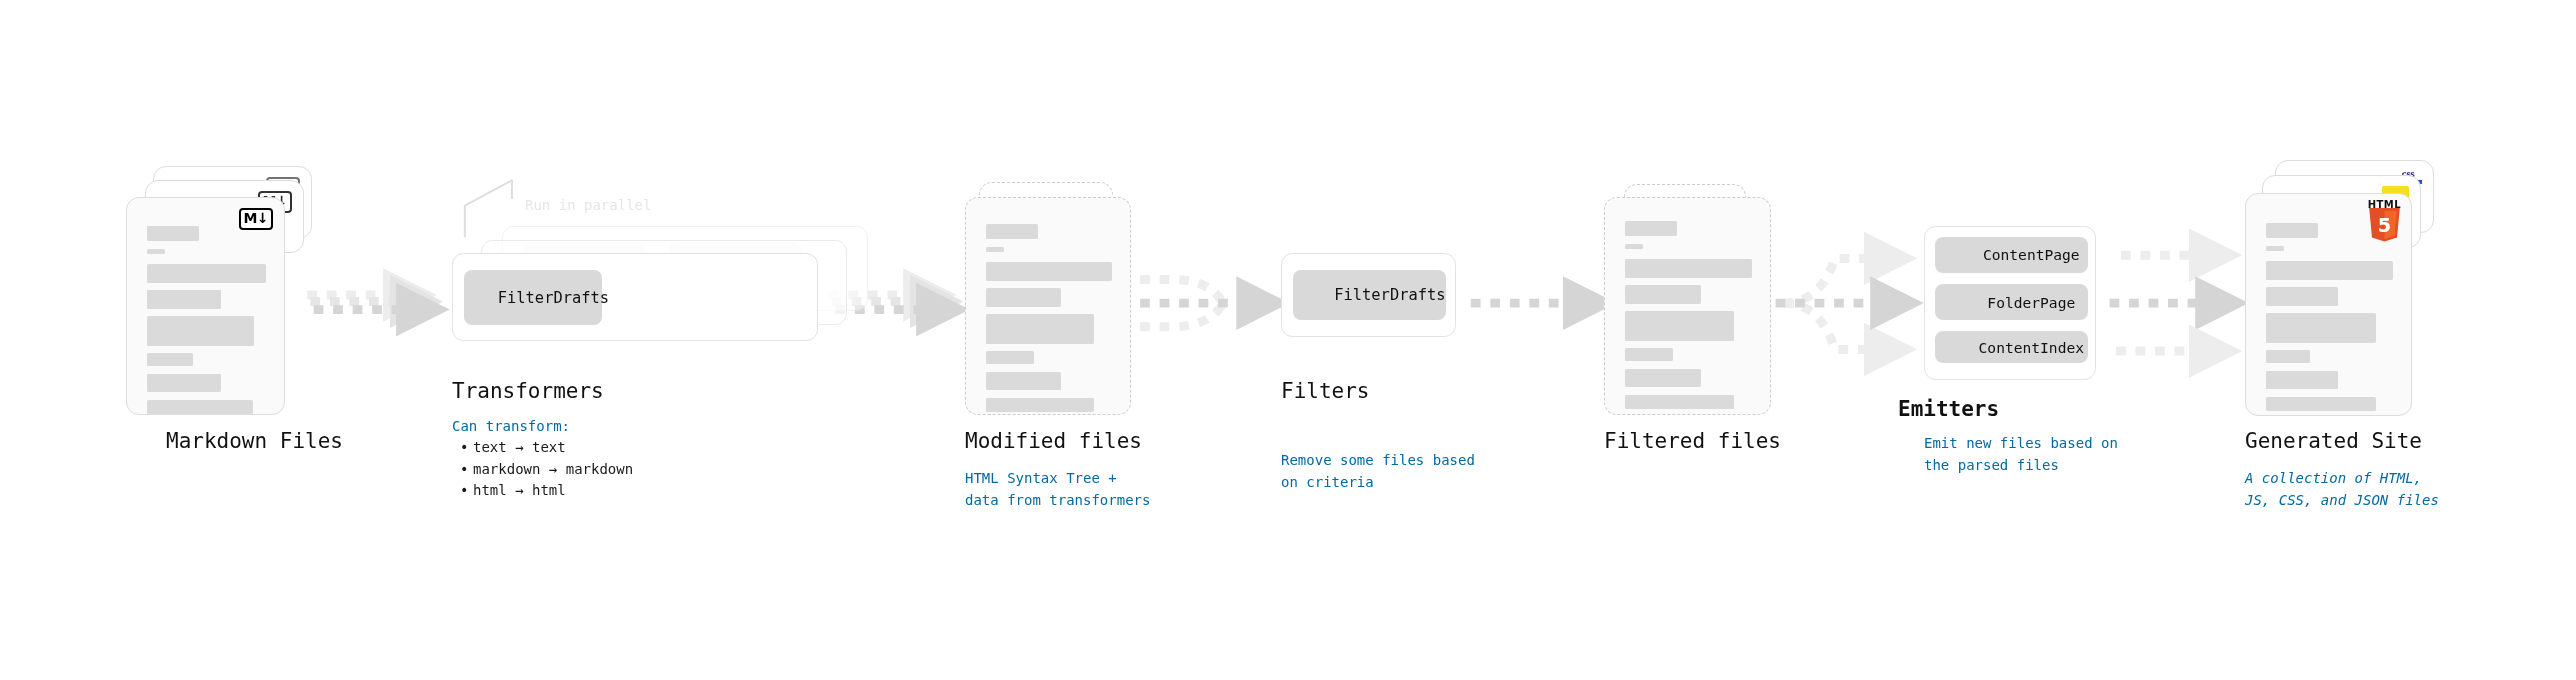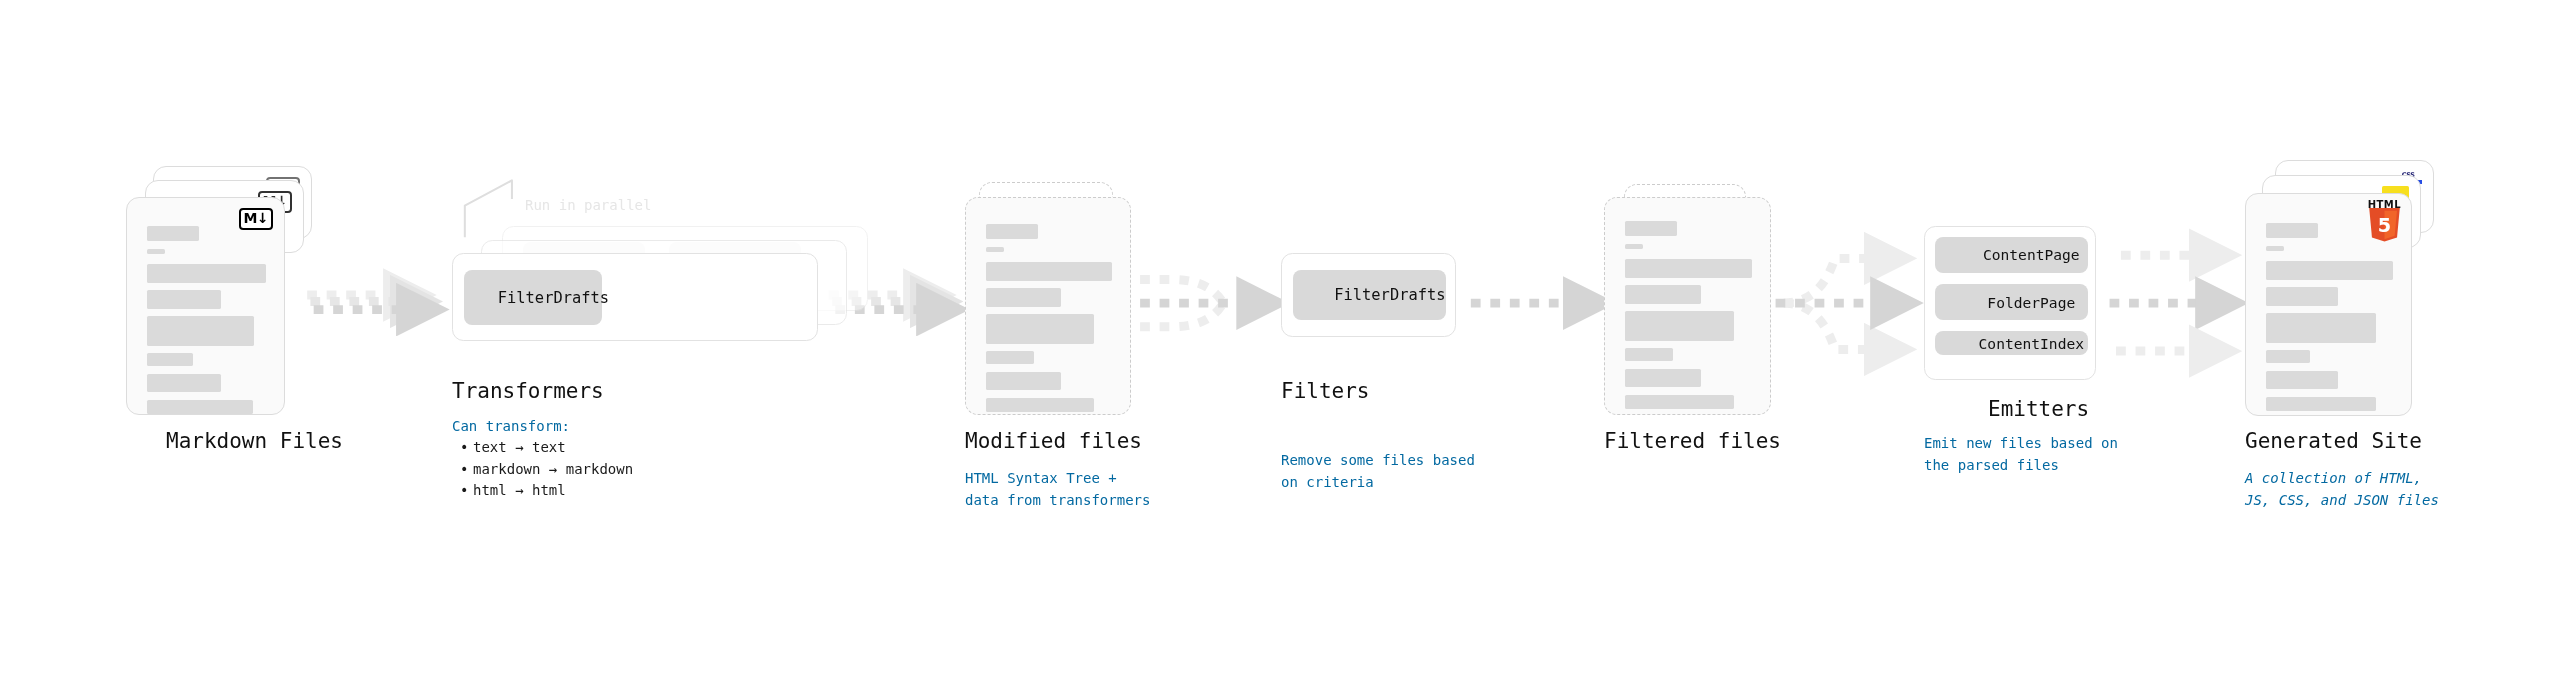--- a/index.html
+++ b/index.html
@@ -267,23 +267,23 @@
         <div class="ln" style="width:86%;height:14.6px;"></div>
       </div>
     </div>
     <div class="title" style="left:1604px; top:429px;">Filtered files</div>
   </div>
 
   <div>
     <div class="panel" style="left:1924px; top:226px; width:172px; height:154px;">
       <div class="chip" style="left:9.8px; top:9.8px; width:153px; height:36px; font-size:14.6px;">ContentPage</div>
       <div class="chip" style="left:9.8px; top:57px; width:153px; height:36px; font-size:14.6px;">FolderPage</div>
-      <div class="chip" style="left:9.8px; top:104px; width:153px; height:24px; font-size:14.6px;">ContentIndex</div>
-    </div>
-    <div class="title" style="left:1988px; top:397px;">Emitters</div>
+      <div class="chip" style="left:9.8px; top:104px; width:153px; height:32px; font-size:14.6px;">ContentIndex</div>
+    </div>
+    <div class="title" style="left:1898px; top:397px;font-weight:bold;">Emitters</div>
     <div class="sub" style="left:1924px; top:433px;">Emit new files based on
 the parsed files</div>
   </div>
 
   <div>
     <div class="doc-card ghost" style="left:2275px; top:160px; width:159px; height:73px;">
       <div class="css-badge">CSS</div>
     </div>
     <div class="doc-card ghost" style="left:2262px; top:175px; width:159px; height:73px;">
       <div class="js-badge"></div>

